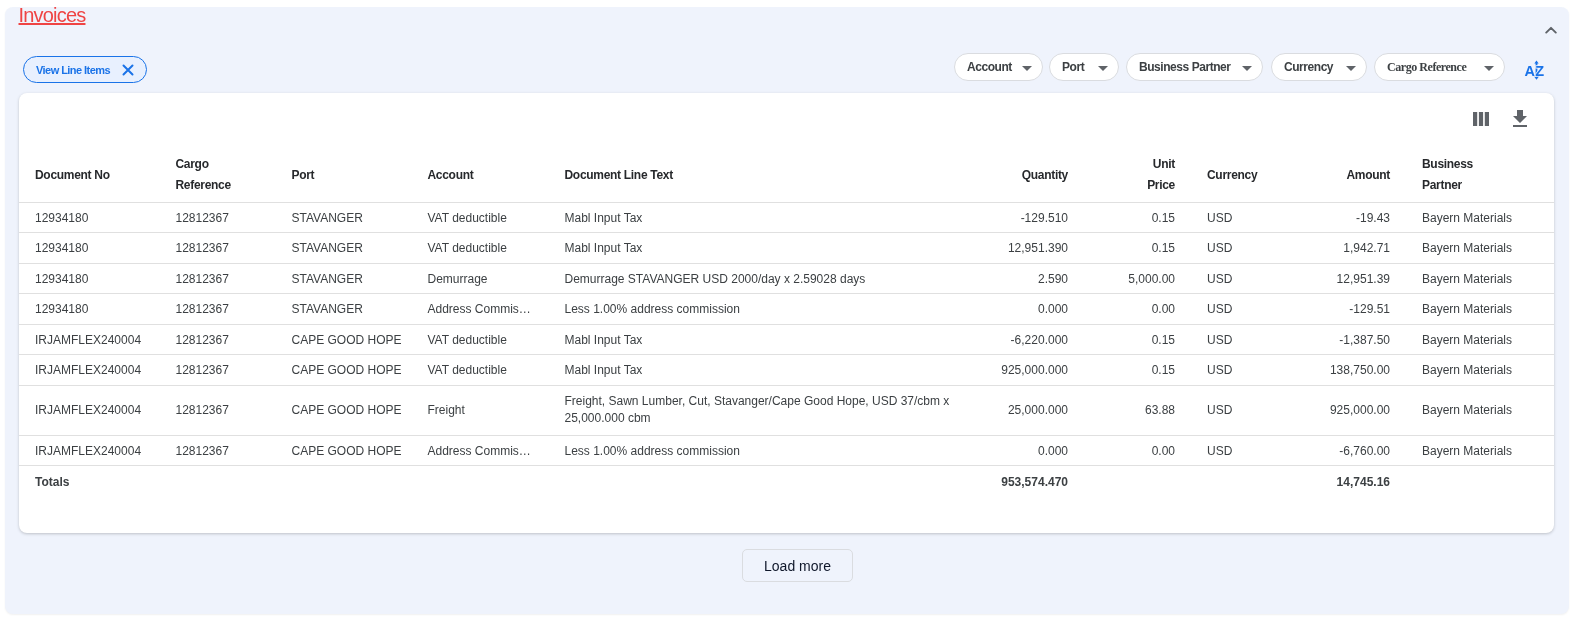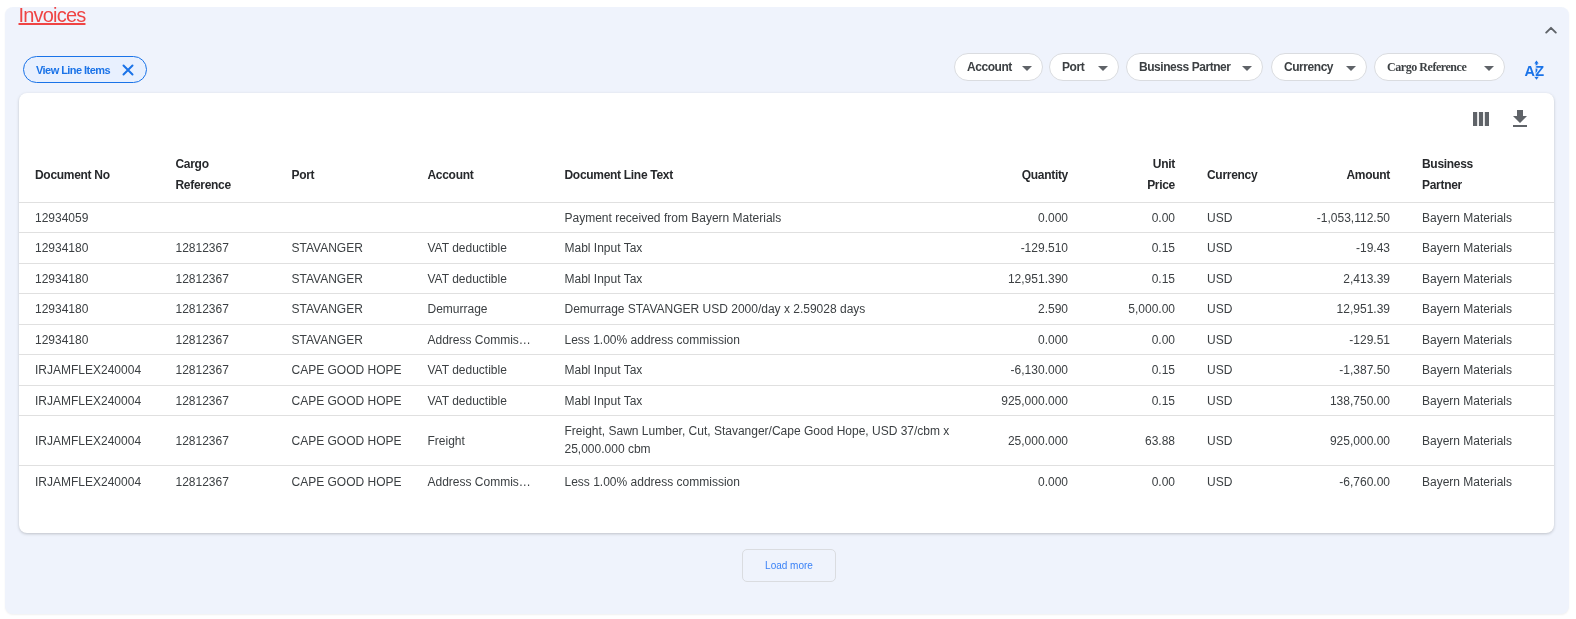--- a/index.html
+++ b/index.html
@@ -16,21 +16,21 @@
   .icons { position:absolute; top:107px; }
   table { position:absolute; left:19px; top:144px; width:1535px; border-collapse:collapse; table-layout:fixed; font-size:12px; color:#3c4043; }
   th { font-weight:bold; color:#27292c; vertical-align:middle; text-align:left; line-height:21.5px; letter-spacing:-0.3px; }
   td,th { padding:0 16px; border-top:1px solid #e0e0e0; overflow:hidden; white-space:nowrap; }
   thead th { border-top:none; height:58px; padding-top:5px; }
   td { height:30.5px; padding-top:1px; }
   .r { text-align:right; }
   tr.tall td { height:50px; padding-top:0; }
   tr.tall td:nth-child(5) { white-space:normal; line-height:17.5px; }
   tr.totals td { font-weight:bold; height:31px; }
-  .loadmore { position:absolute; left:742px; top:549px; width:94px; height:33px; border:1px solid #dadce0; border-radius:5px; color:#3b82f6; font-size:10px; display:flex; align-items:center; justify-content:center; background:transparent; }
+  .loadmore { position:absolute; left:742px; top:549px; width:111px; height:33px; border:1px solid #dadce0; border-radius:5px; color:#0f172a; font-size:14px; display:flex; align-items:center; justify-content:center; background:transparent; }
 </style>
 </head>
 <body>
 <div class="panel"></div>
 <div class="title">Invoices</div>
 <svg class="chev" width="12" height="10" viewBox="0 0 12 10">
     <path d="M1.2 7.6 L6 2.8 L10.8 7.6" fill="none" stroke="#5f6368" stroke-width="1.9" stroke-linecap="round" stroke-linejoin="round"></path>
   </svg>
 
 <div class="chip-blue">View Line Items
@@ -84,53 +84,41 @@
   <th>Document Line Text</th>
   <th class="r">Quantity</th>
   <th class="r">Unit<br>Price</th>
   <th>Currency</th>
   <th class="r">Amount</th>
   <th>Business<br>Partner</th>
 </tr>
 </thead>
 <tbody>
 <tr>
-        <td>12934059</td>
-        <td></td>
-        <td></td>
-        <td></td>
-        <td>Payment received from Bayern Materials</td>
-        <td class="r">0.000</td>
-        <td class="r">0.00</td>
-        <td>USD</td>
-        <td class="r">-1,053,112.50</td>
-        <td>Bayern Materials</td>
-      </tr>
-<tr>
         <td>12934180</td>
         <td>12812367</td>
         <td>STAVANGER</td>
         <td>VAT deductible</td>
         <td>Mabl Input Tax</td>
         <td class="r">-129.510</td>
         <td class="r">0.15</td>
         <td>USD</td>
         <td class="r">-19.43</td>
         <td>Bayern Materials</td>
       </tr>
 <tr>
         <td>12934180</td>
         <td>12812367</td>
         <td>STAVANGER</td>
         <td>VAT deductible</td>
         <td>Mabl Input Tax</td>
         <td class="r">12,951.390</td>
         <td class="r">0.15</td>
         <td>USD</td>
-        <td class="r">2,413.39</td>
+        <td class="r">1,942.71</td>
         <td>Bayern Materials</td>
       </tr>
 <tr>
         <td>12934180</td>
         <td>12812367</td>
         <td>STAVANGER</td>
         <td>Demurrage</td>
         <td>Demurrage STAVANGER USD 2000/day x 2.59028 days</td>
         <td class="r">2.590</td>
         <td class="r">5,000.00</td>
@@ -149,21 +137,21 @@
         <td>USD</td>
         <td class="r">-129.51</td>
         <td>Bayern Materials</td>
       </tr>
 <tr>
         <td>IRJAMFLEX240004</td>
         <td>12812367</td>
         <td>CAPE GOOD HOPE</td>
         <td>VAT deductible</td>
         <td>Mabl Input Tax</td>
-        <td class="r">-6,130.000</td>
+        <td class="r">-6,220.000</td>
         <td class="r">0.15</td>
         <td>USD</td>
         <td class="r">-1,387.50</td>
         <td>Bayern Materials</td>
       </tr>
 <tr>
         <td>IRJAMFLEX240004</td>
         <td>12812367</td>
         <td>CAPE GOOD HOPE</td>
         <td>VAT deductible</td>
@@ -191,16 +179,28 @@
         <td>12812367</td>
         <td>CAPE GOOD HOPE</td>
         <td>Address Commis…</td>
         <td>Less 1.00% address commission</td>
         <td class="r">0.000</td>
         <td class="r">0.00</td>
         <td>USD</td>
         <td class="r">-6,760.00</td>
         <td>Bayern Materials</td>
       </tr>
+<tr class="totals">
+        <td>Totals</td>
+        <td></td>
+        <td></td>
+        <td></td>
+        <td></td>
+        <td class="r">953,574.470</td>
+        <td></td>
+        <td></td>
+        <td class="r">14,745.16</td>
+        <td></td>
+      </tr>
 </tbody>
 </table>
 
 <div class="loadmore">Load more</div>
 
 </body></html>

